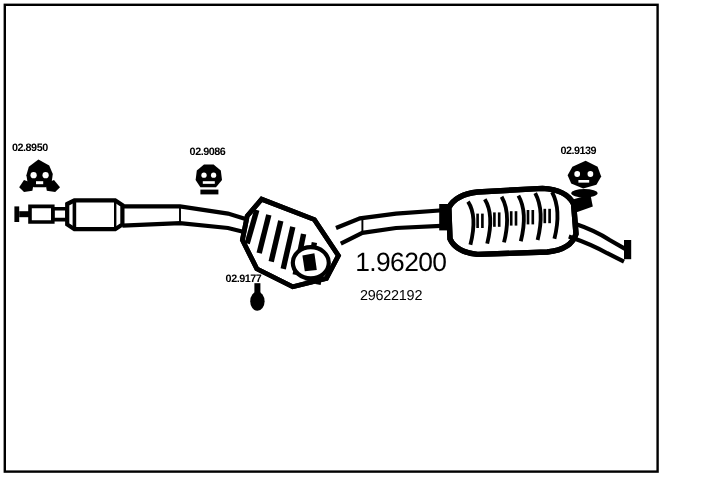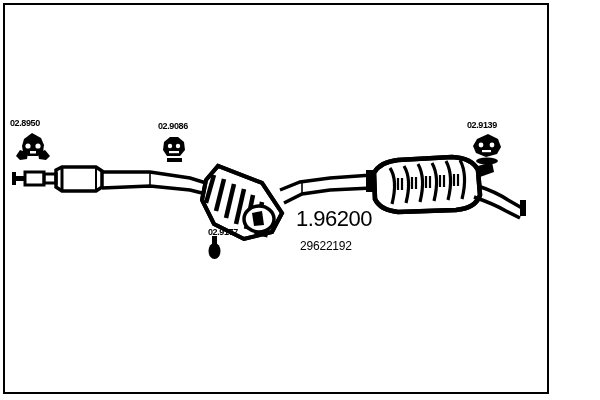--- a/index.html
+++ b/index.html
@@ -42,21 +42,21 @@
     font-size: 9px;
     font-weight: bold;
     color: #000000;
     letter-spacing: -0.4px;
     white-space: nowrap;
     line-height: 1;
   }
   #label-left-mount   { left: 10px;  top: 119px; }
   #label-mid-mount    { left: 158px; top: 122px; text-align: center; }
   #label-right-mount  { left: 467px; top: 121px; }
-  #label-hanger-pin   { left: 208px; top: 228px; }
+  #label-hanger-pin   { left: 188px; top: 228px; }
   #main-part-number {
     position: absolute;
     left: 296px;
     top: 208px;
     font-family: "Liberation Sans", sans-serif;
     font-size: 22px;
     font-weight: normal;
     color: #000000;
     letter-spacing: -0.5px;
     line-height: 1;

